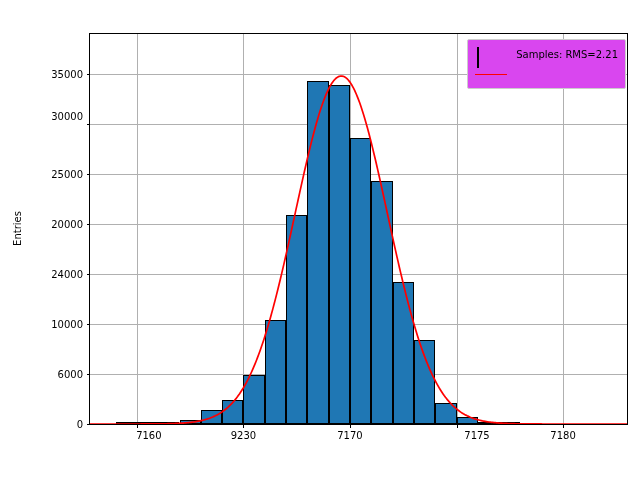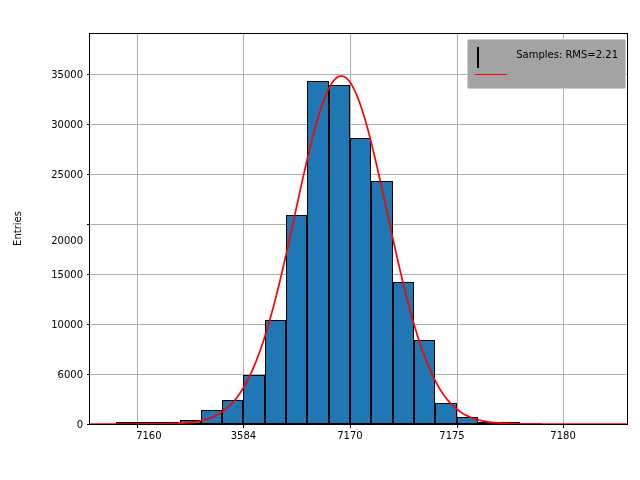--- a/index.html
+++ b/index.html
@@ -133,21 +133,21 @@
     transform: rotate(-90deg);
     white-space: nowrap;
     font-size: 10px;
     color: #000000;
   }
   
   #legend {
     position: absolute;
     right: 1px;
     top: 5px;
-    background: #a3a3a3;
+    background: #d946ef;
     border: 0.8px solid #cccccc;
     border-radius: 2px;
     padding: 5px 7px 5px 7px;
     box-sizing: border-box;
   }
   .legend-row {
     display: flex;
     align-items: center;
     height: 19px;
   }
@@ -236,39 +236,39 @@
     </div>
 
     <div id="yticks">
         <div class="ytick-mark" style="top: 390px;"></div>
         <div class="ytick-label" style="top: 390px;">0</div>
         <div class="ytick-mark" style="top: 340px;"></div>
         <div class="ytick-label" style="top: 340px;">6000</div>
         <div class="ytick-mark" style="top: 290px;"></div>
         <div class="ytick-label" style="top: 290px;">10000</div>
         <div class="ytick-mark" style="top: 240px;"></div>
-        <div class="ytick-label" style="top: 240px;">15000</div>
+        <div class="ytick-label" style="top: 240px;">24000</div>
         <div class="ytick-mark" style="top: 190px;"></div>
-        <div class="ytick-label" style="top: 206px;">20000</div>
+        <div class="ytick-label" style="top: 190px;">20000</div>
         <div class="ytick-mark" style="top: 140px;"></div>
         <div class="ytick-label" style="top: 140px;">25000</div>
         <div class="ytick-mark" style="top: 90px;"></div>
-        <div class="ytick-label" style="top: 90px;">30000</div>
+        <div class="ytick-label" style="top: 82px;">30000</div>
         <div class="ytick-mark" style="top: 40px;"></div>
         <div class="ytick-label" style="top: 40px;">35000</div>
       </div>
     <div id="xticks">
         <div class="xtick-mark" style="left: 46.881px;"></div>
         <div class="xtick-label" style="left: 46.881px; margin-left: 12px;">7160</div>
         <div class="xtick-mark" style="left: 153.429px;"></div>
-        <div class="xtick-label" style="left: 153.429px;">3584</div>
+        <div class="xtick-label" style="left: 153.429px;">9230</div>
         <div class="xtick-mark" style="left: 259.976px;"></div>
         <div class="xtick-label" style="left: 259.976px;">7170</div>
         <div class="xtick-mark" style="left: 366.524px;"></div>
-        <div class="xtick-label" style="left: 362px;">7175</div>
+        <div class="xtick-label" style="left: 387px;">7175</div>
         <div class="xtick-mark" style="left: 473.071px;"></div>
         <div class="xtick-label" style="left: 473.071px;">7180</div>
       </div>
 
     <div id="legend">
       <div class="legend-row">
         <span class="legend-handle">
           <span class="legend-patch"></span>
         </span>
         <span class="legend-label">Samples: RMS=2.21</span>

